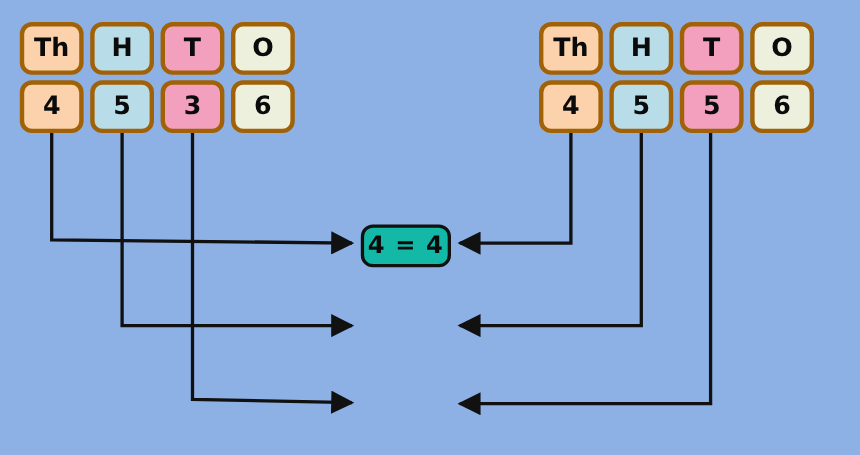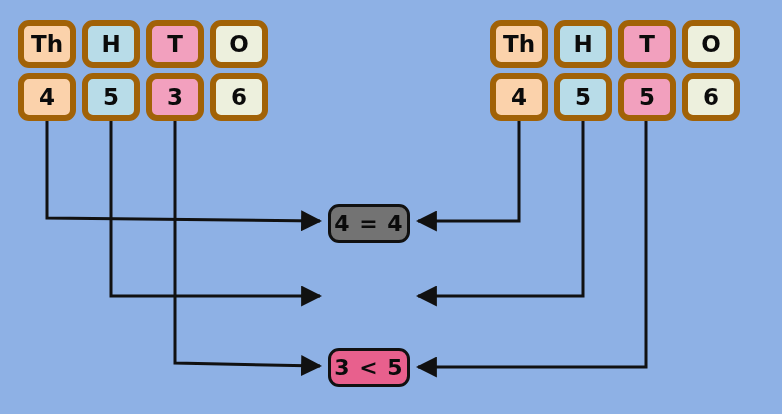--- a/index.html
+++ b/index.html
@@ -37,21 +37,21 @@
     display: grid;
     grid-template-columns: repeat(4, 58px);
     grid-template-rows: 48px 48px;
     column-gap: 6px;
     row-gap: 5px;
   }
   #table-left  { left: 18px;  top: 20px; }
   #table-right { left: 490px; top: 20px; }
 
   .cell {
-    border: 6px solid #a16207;
+    border: 4px solid #a16207;
     border-radius: 11px;
     display: flex;
     align-items: center;
     justify-content: center;
     font-size: 23px;
     font-weight: bold;
     color: #0b0b0b;
     box-sizing: border-box;
     line-height: 1;
   }
@@ -71,21 +71,21 @@
     border-radius: 11px;
     display: flex;
     align-items: center;
     justify-content: center;
     font-size: 22px;
     font-weight: bold;
     color: #0b0b0b;
     box-sizing: border-box;
     letter-spacing: 1px;
   }
-  #result-thousands { top: 204px; background: #737373; }
+  #result-thousands { top: 204px; background: #14b8a6; }
   #result-hundreds  { top: 277px; background: #BEE0E8; }
   #result-tens      { top: 348px; background: #E8608D; }
 </style>
 </head>
 <body>
 
 <div id="stage">
 
   <svg id="connectors" viewBox="0 0 782 414" xmlns="http://www.w3.org/2000/svg">
     <defs>
@@ -130,15 +130,14 @@
 
     <div class="cell c-th">4</div>
     <div class="cell c-h">5</div>
     <div class="cell c-t">5</div>
     <div class="cell c-o">6</div>
   </div>
 
   <div id="result-thousands" class="result-box">4 = 4</div>
 
 
-  <div id="result-tens" class="result-box">3 &lt; 5</div>
 
 </div>
 
 </body></html>

